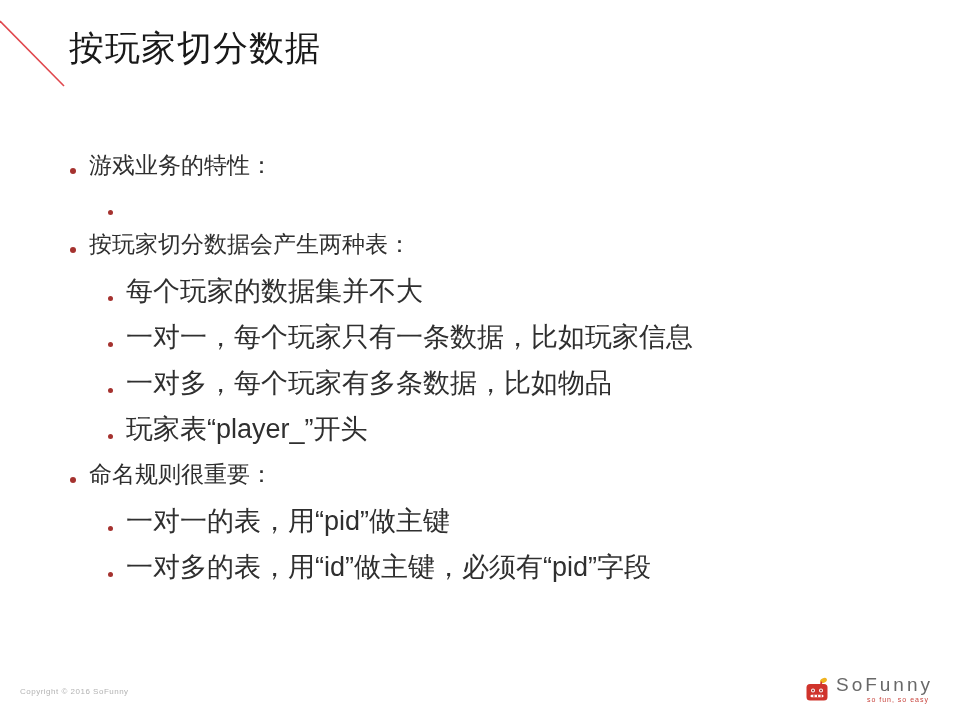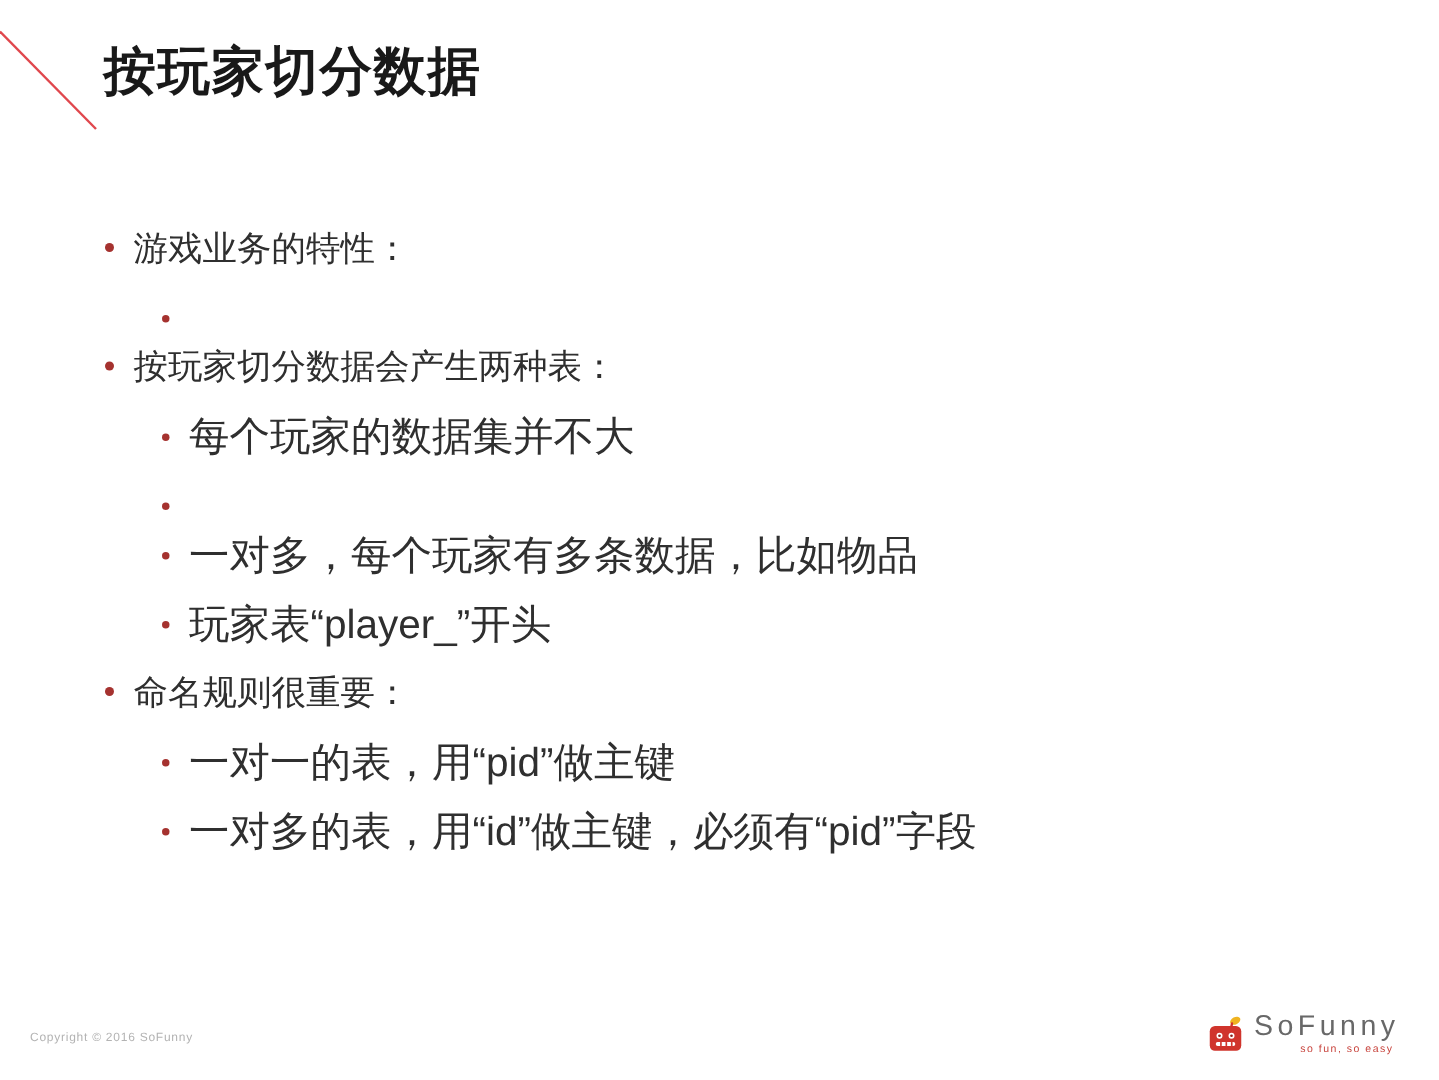--- a/index.html
+++ b/index.html
@@ -18,39 +18,39 @@
     top: 0;
   }
 
   .slide-title {
     position: absolute;
     left: 69px;
     top: 26px;
     margin: 0;
     font-size: 35px;
     line-height: 44px;
-    font-weight: bold;
+    font-weight: normal;
     color: #191919;
     letter-spacing: 1px;
     white-space: nowrap;
   }
 
   .bullet-list {
     position: absolute;
     left: 70px;
     top: 150px;
     margin: 0;
     padding: 0;
     list-style: none;
     width: 800px;
   }
 
   .bullet-item {
     display: flex;
-    align-items: flex-start;
+    align-items: center;
     color: #2f2f2f;
     white-space: nowrap;
   }
 
   .bullet-item.l1 {
     font-size: 23px;
     line-height: 30px;
     margin-bottom: 16px;
     margin-left: 0;
   }
@@ -146,20 +146,21 @@
   <li class="bullet-item l1">
     <span class="dot"></span>
     <span>按玩家切分数据会产生两种表：</span>
   </li>
   <li class="bullet-item l2">
     <span class="dot"></span>
     <span>每个玩家的数据集并不大</span>
   </li>
   <li class="bullet-item l2">
     <span class="dot"></span>
+    <span>一对一，每个玩家只有一条数据，比如玩家信息</span>
   </li>
   <li class="bullet-item l2">
     <span class="dot"></span>
     <span>一对多，每个玩家有多条数据，比如物品</span>
   </li>
   <li class="bullet-item l2">
     <span class="dot"></span>
     <span>玩家表“player_”开头</span>
   </li>
   <li class="bullet-item l1">

